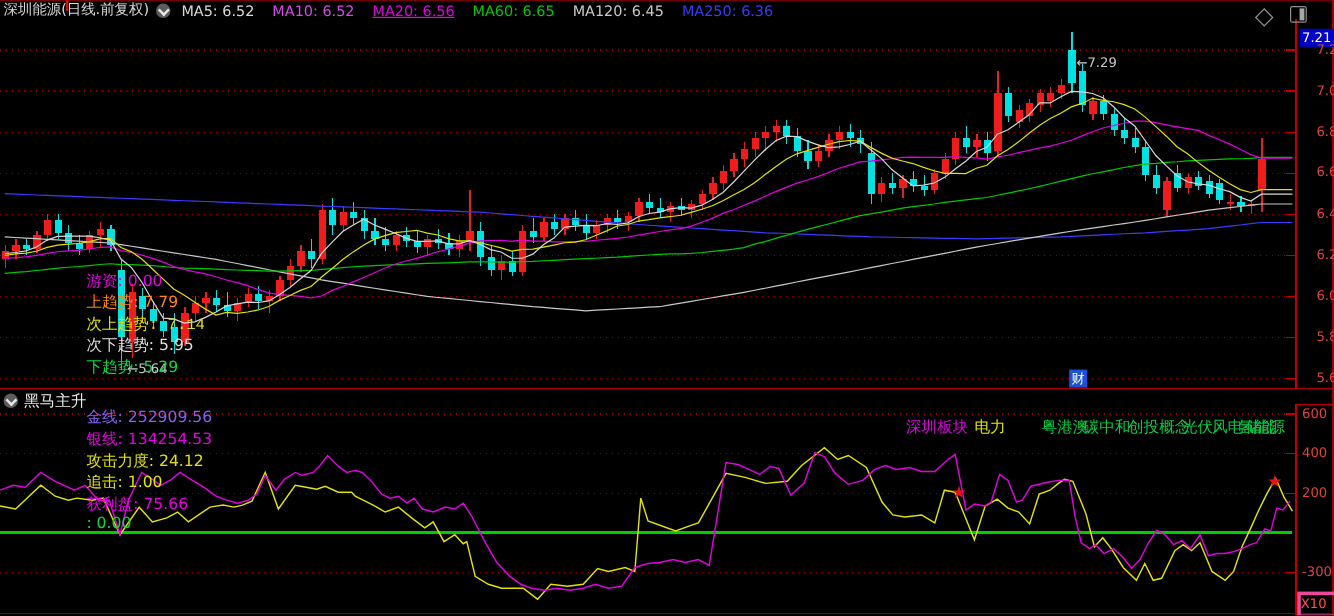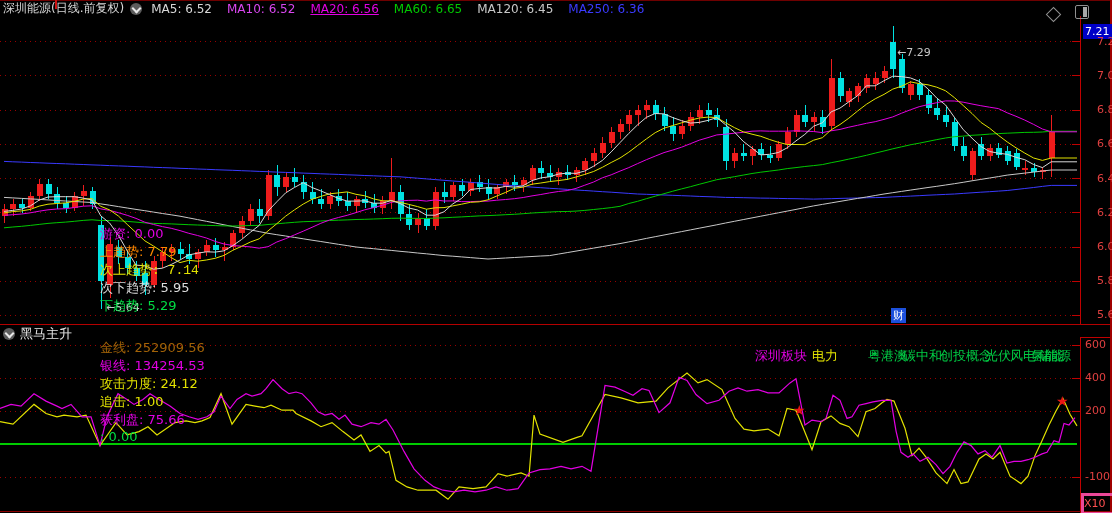--- a/index.html
+++ b/index.html
@@ -31,21 +31,21 @@
   #price-box{position:absolute;left:1083px;top:24px;width:29px;height:15px;background:#0000c8;
              color:#ffffff;font-size:11px;line-height:15px;padding-left:2px;}
   #high-label{position:absolute;left:897px;top:18px;color:#c8c8c8;font-size:11px;margin-top:28px;}
   #low-label{position:absolute;left:106px;top:301px;color:#c8c8c8;font-size:11px;}
   #cai-marker{position:absolute;left:891px;top:308px;width:15px;height:15px;background:#1c50dc;
               color:#fff;font-size:11px;line-height:15px;text-align:center;}
   
   #ind-header{position:absolute;left:0;top:325px;width:1100px;height:18px;display:flex;
               align-items:center;font-size:13px;white-space:nowrap;}
   #ind-header .circle-icon{margin-left:3px;margin-right:5px;}
-  #ind-name{color:#e8e8e8;margin-right:28px;}
+  #ind-name{color:#e8e8e8;margin-right:0;}
   .ind-field{margin-right:13px;}
   
   .tag{position:absolute;top:347px;font-size:13px;white-space:nowrap;}
   
   .ilabel{position:absolute;left:1085px;color:#e04040;font-size:11px;line-height:12px;}
   #x10-box{position:absolute;left:1081px;top:493px;width:28px;height:16px;border:3px solid #ec4899;
            color:#ff5050;font-size:11px;line-height:16px;text-align:left;}
 </style>
 </head>
 <body>
@@ -380,21 +380,21 @@
     <span class="circle-icon">
         <i></i>
       </span>
     <span id="ind-name">黑马主升</span>
     <span id="ind-fields">
         <div class="ind-field" style="color: rgb(226, 0, 226);">游资: 0.00</div>
         <div class="ind-field" style="color: rgb(255, 136, 0);">上趋势: 7.79</div>
         <div class="ind-field" style="color: rgb(226, 226, 0); font-family: Liberation Mono, monospace;">次上趋势: 7.14</div>
         <div class="ind-field" style="color: rgb(221, 221, 221);">次下趋势: 5.95</div>
         <div class="ind-field" style="color: rgb(0, 221, 68);">下趋势: 5.29</div>
-        <div class="ind-field" style="color: #a16207; margin-top: 24px;">金线: 252909.56</div>
+        <div class="ind-field" style="color: #8b5cf6; margin-top: 24px;">金线: 252909.56</div>
         <div class="ind-field" style="color: rgb(226, 0, 226);">银线: 134254.53</div>
         <div class="ind-field" style="color: rgb(226, 226, 0);">攻击力度: 24.12</div>
         <div class="ind-field" style="color: rgb(226, 226, 0);">追击: 1.00</div>
         <div class="ind-field" style="color: rgb(226, 0, 226);">获利盘: 75.66</div>
         <div class="ind-field" style="color: rgb(0, 221, 68);">: 0.00</div>
       </span>
   </div>
 
   <div id="tags">
       <div class="tag" style="left: 755px; color: rgb(226, 0, 226);">深圳板块</div>
@@ -404,16 +404,16 @@
       <div class="tag" style="left: 940px; color: rgb(0, 204, 68);">创投概念</div>
       <div class="tag" style="left: 985px; color: rgb(0, 204, 68);">光伏</div>
       <div class="tag" style="left: 1010px; color: rgb(0, 204, 68);">风电</div>
       <div class="tag" style="left: 1032px; color: rgb(0, 204, 68);">氢能源</div>
       <div class="tag" style="left: 1038px; color: rgb(0, 204, 68);">储能</div>
     </div>
   <div id="ind-axis">
       <div class="ilabel" style="top: 339px;">600</div>
       <div class="ilabel" style="top: 372px;">400</div>
       <div class="ilabel" style="top: 405px;">200</div>
-      <div class="ilabel" style="top: 471px;">-100</div>
+      <div class="ilabel" style="top: 471px;">-300</div>
     </div>
   <div id="x10-box">X10</div>
 </div>
 
 </body></html>

